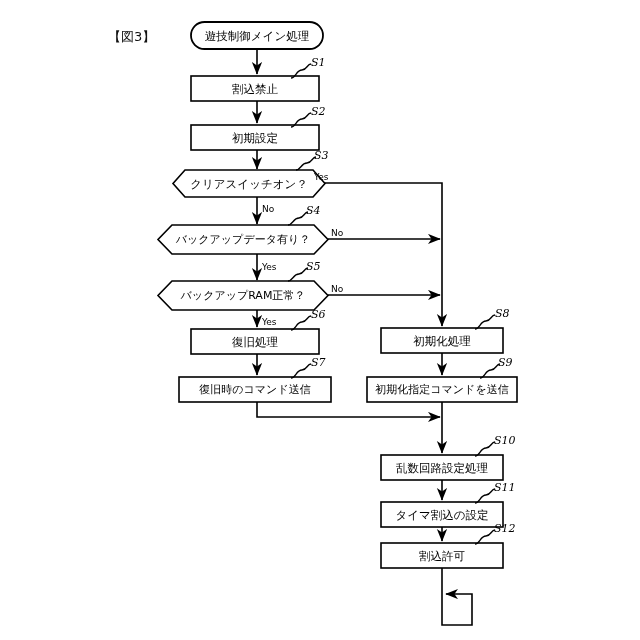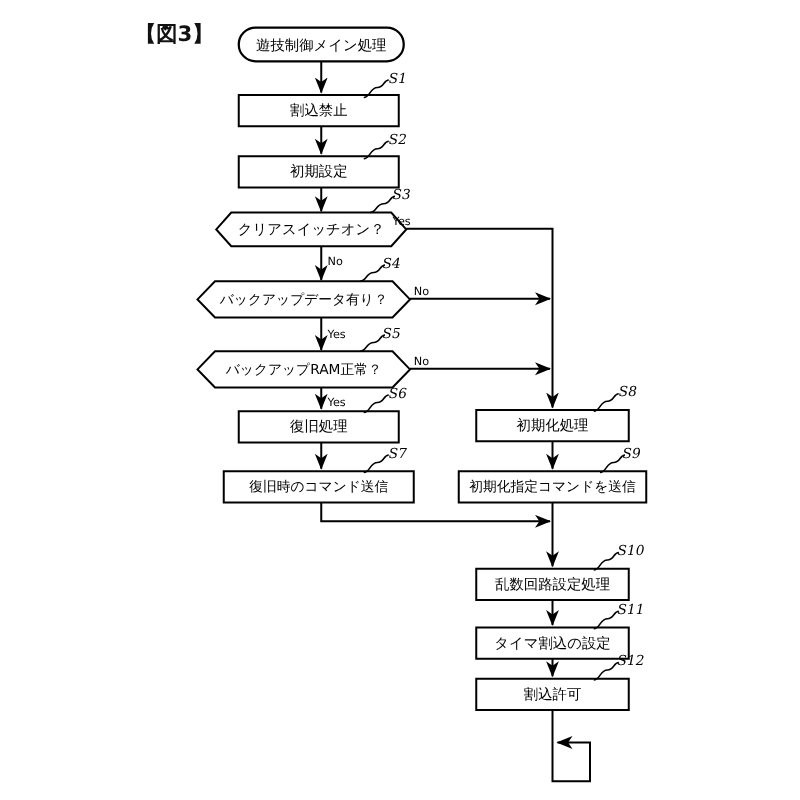--- a/index.html
+++ b/index.html
@@ -13,23 +13,23 @@
   #page {
     position: relative;
     width: 640px;
     height: 640px;
     background: #ffffff;
     overflow: hidden;
   }
   #fig-label {
     position: absolute;
     left: 108px;
-    top: 16px;
-    font-size: 17px;
-    font-weight: 700;
+    top: 28px;
+    font-size: 13px;
+    font-weight: 400;
     color: #111111;
     letter-spacing: 0px;
     white-space: nowrap;
   }
   svg#flow {
     position: absolute;
     left: 0;
     top: 0;
     width: 640px;
     height: 640px;

